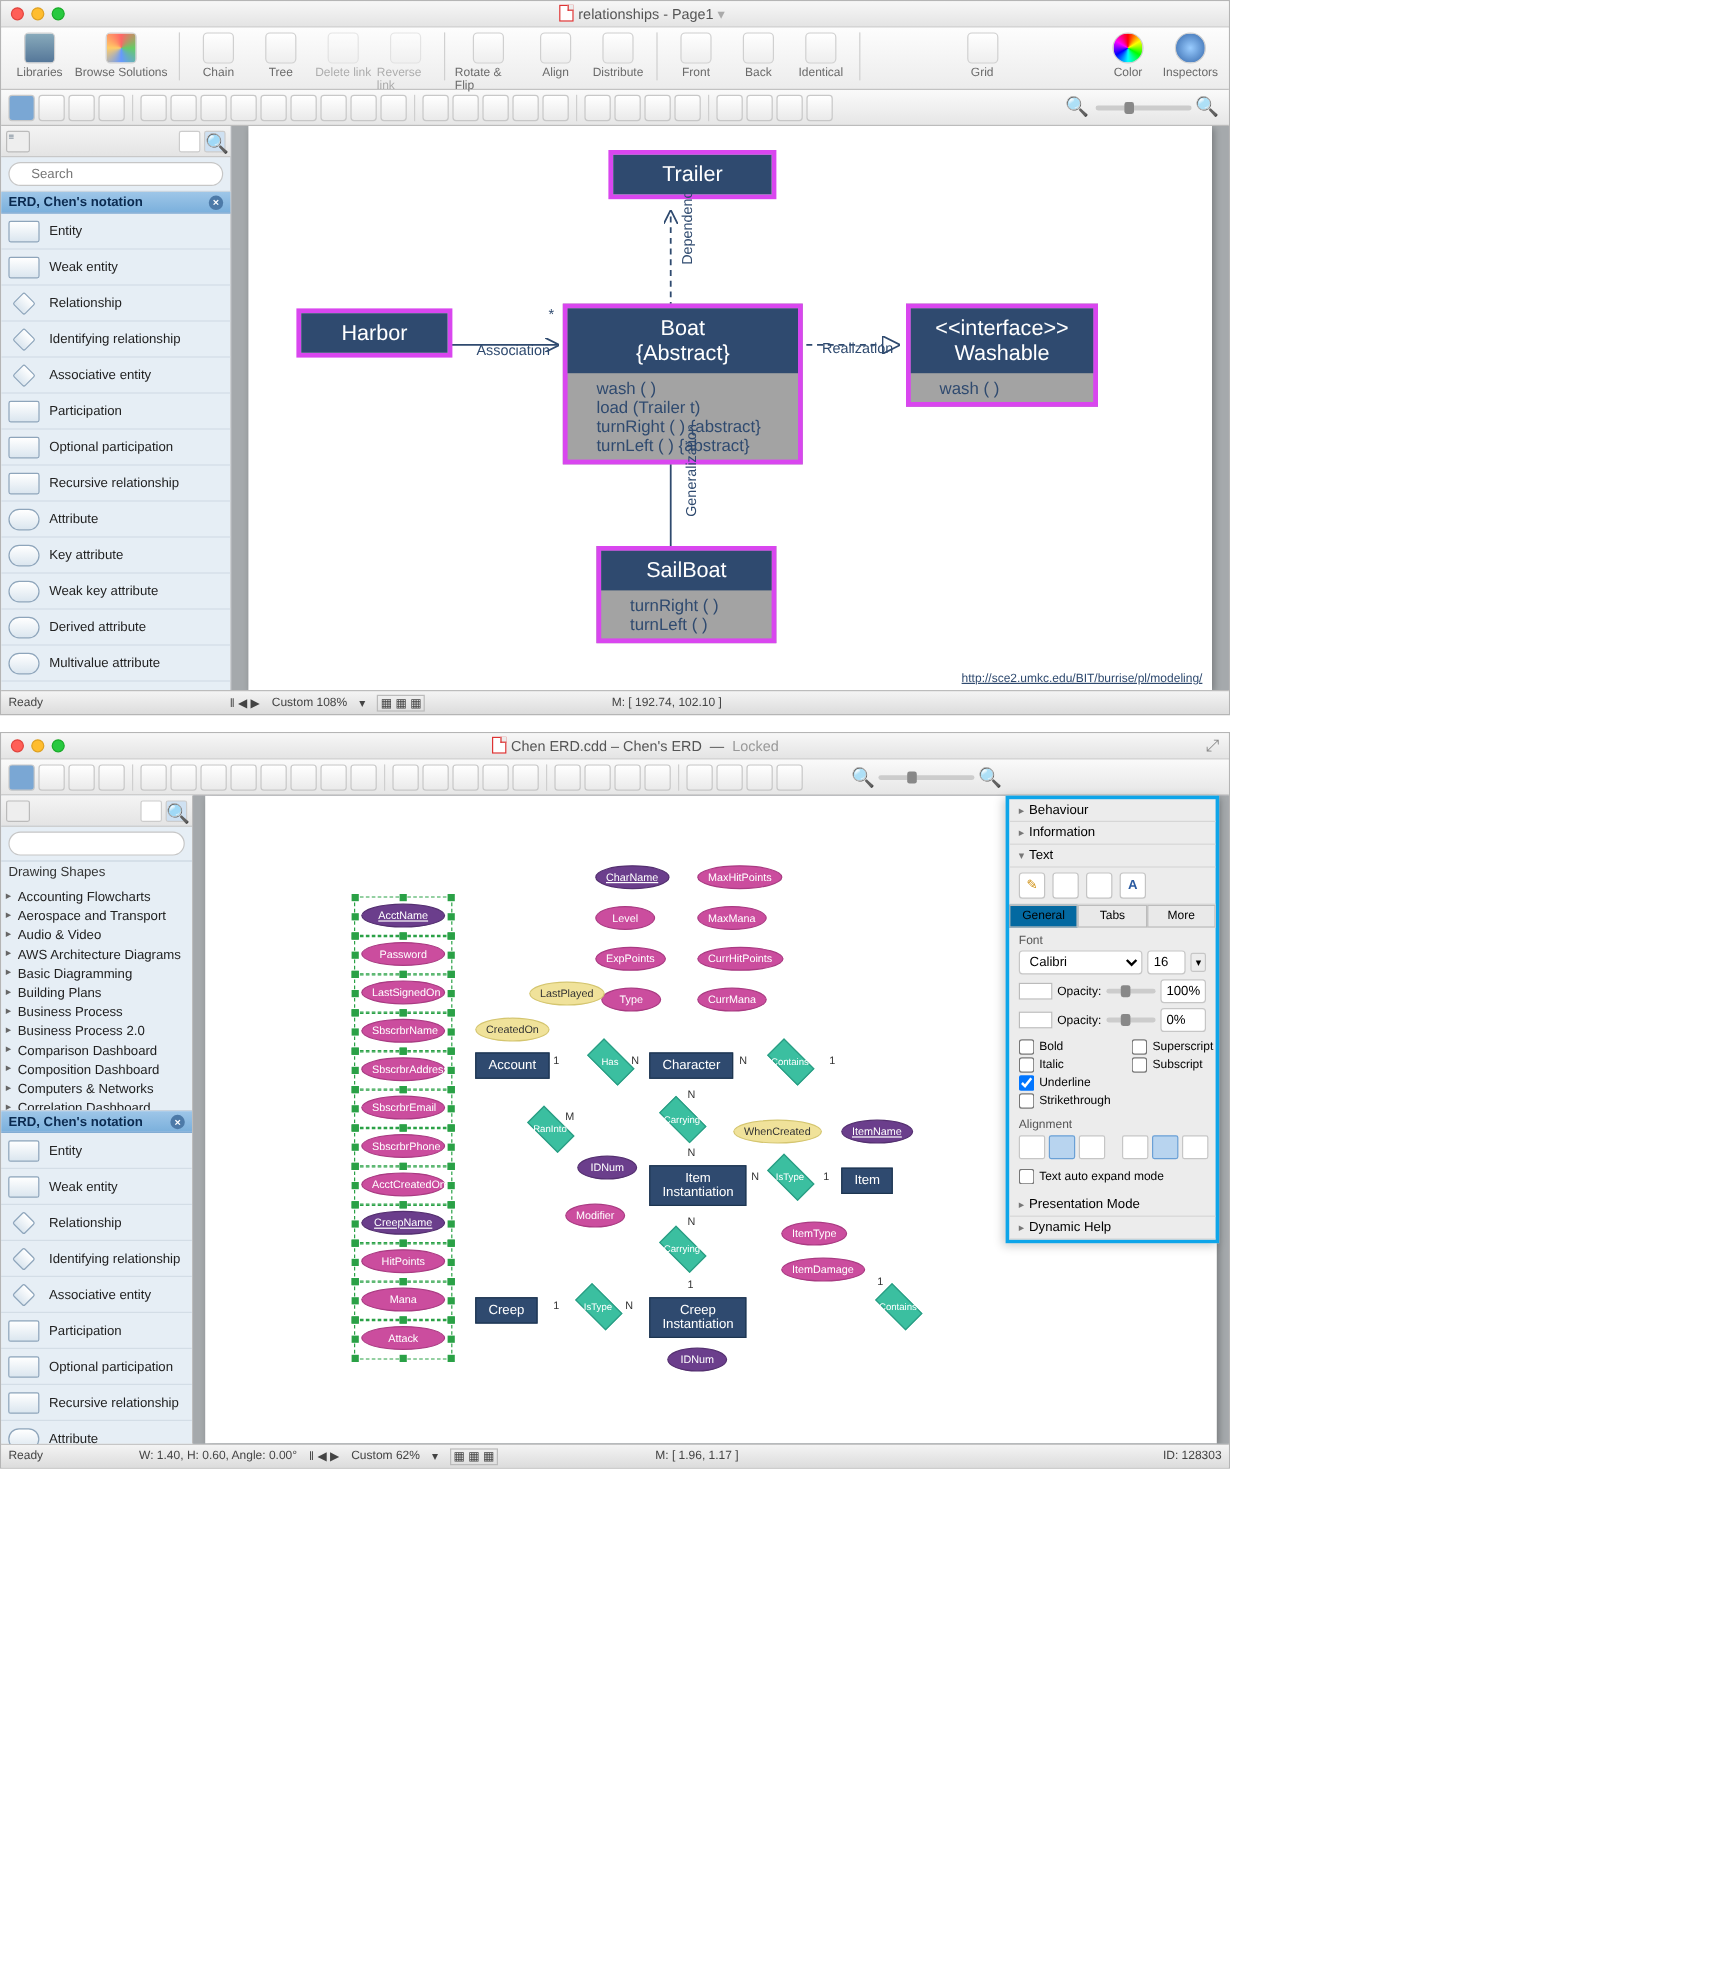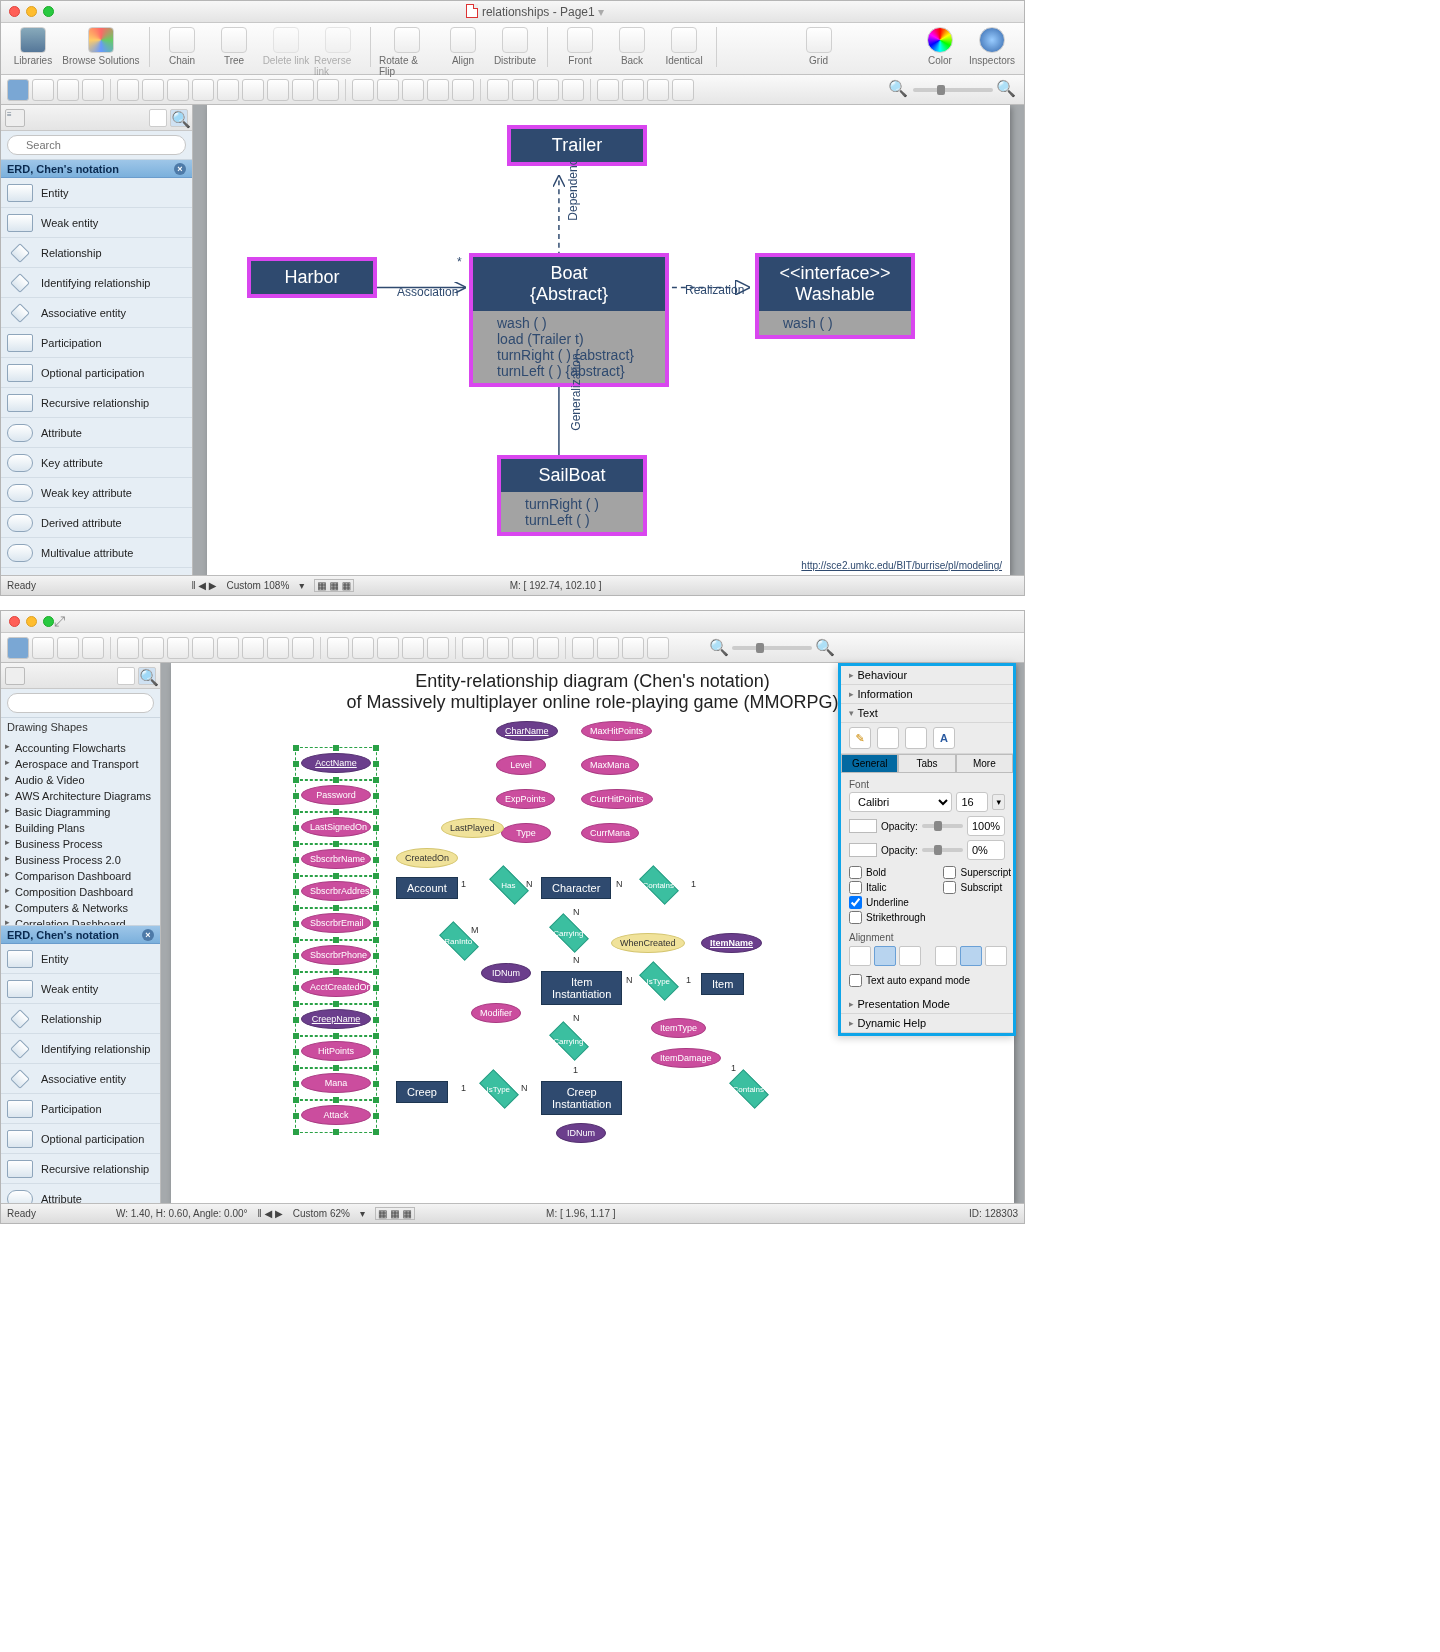--- a/index.html
+++ b/index.html
@@ -341,20 +341,21 @@
 
 <div style="height:14px;"></div>
 
 <div class="window" style="position:relative;">
   <div class="titlebar">
     <div class="traffic">
       <div class="dot red"></div>
       <div class="dot yel"></div>
       <div class="dot grn"></div>
     </div>
+    <div class="title"><span class="doc-icon"></span><span>Chen ERD.cdd – Chen's ERD</span> &nbsp;—&nbsp; <span class="locked">Locked</span></div>
     <span style="color:#888;font-size:14px;">⤢</span>
   </div>
   <div class="toolbar2">
     <div class="t2" style="background:#7aa7d4;"></div>
     <div class="t2"></div>
     <div class="t2"></div>
     <div class="t2"></div>
     <div class="t2sep"></div>
     <div class="t2"></div>
     <div class="t2"></div>
@@ -448,24 +449,20 @@
           </div>
           <div class="lib-item">
             <div class="shape oval"></div>
             <span>Attribute</span>
           </div>
         </div>
     </div>
     <div class="canvas-wrap">
       <div class="canvas-area" style="padding:0 10px;">
         <div class="erd-canvas page">
-          <div class="erd-title">
-            <div>Entity-relationship diagram (Chen's notation)</div>
-            <div>of Massively multiplayer online role-playing game (MMORPG)</div>
-          </div>
 
           <div id="selcol" style="position:absolute;left:130px;top:90px;width:82px;">
               <div class="sel-attr" style="top: 0px; left: 0px;">
                 <div class="sel-box"></div>
     <div class="attr purple key" style="width:70px;">AcctName</div>
     <div class="sel-h" style="left:-8px;top:-8px;"></div>
                 <div class="sel-h" style="right:-8px;top:-8px;"></div>
     <div class="sel-h" style="left:-8px;bottom:-8px;"></div>
                 <div class="sel-h" style="right:-8px;bottom:-8px;"></div>
     <div class="sel-h" style="left:50%;top:-8px;margin-left:-3px;"></div>
@@ -614,21 +611,21 @@
           <div class="attr pink" style="left:410px;top:58px;">MaxHitPoints</div>
           <div class="attr pink" style="left:410px;top:92px;">MaxMana</div>
           <div class="attr pink" style="left:410px;top:126px;">CurrHitPoints</div>
           <div class="attr pink" style="left:410px;top:160px;">CurrMana</div>
 
           <div class="attr yellow" style="left:270px;top:155px;">LastPlayed</div>
           <div class="attr yellow" style="left:225px;top:185px;">CreatedOn</div>
           <div class="attr purple" style="left:310px;top:300px;">IDNum</div>
           <div class="attr pink" style="left:300px;top:340px;">Modifier</div>
           <div class="attr yellow" style="left:440px;top:270px;">WhenCreated</div>
-          <div class="attr purple key" style="left:530px;top:270px;font-weight:bold;">ItemName</div>
+          <div class="attr purple key" style="left:530px;top:270px;">ItemName</div>
           <div class="attr pink" style="left:480px;top:355px;">ItemType</div>
           <div class="attr pink" style="left:480px;top:385px;">ItemDamage</div>
           <div class="attr purple" style="left:385px;top:460px;">IDNum</div>
 
           <div class="ent" style="left:225px;top:214px;">Account</div>
           <div class="ent" style="left:370px;top:214px;">Character</div>
           <div class="ent" style="left:530px;top:310px;">Item</div>
           <div class="ent" style="left:225px;top:418px;">Creep</div>
           <div class="ent" style="left:370px;top:308px;text-align:center;">Item<br>Instantiation</div>
           <div class="ent" style="left:370px;top:418px;text-align:center;">Creep<br>Instantiation</div>

